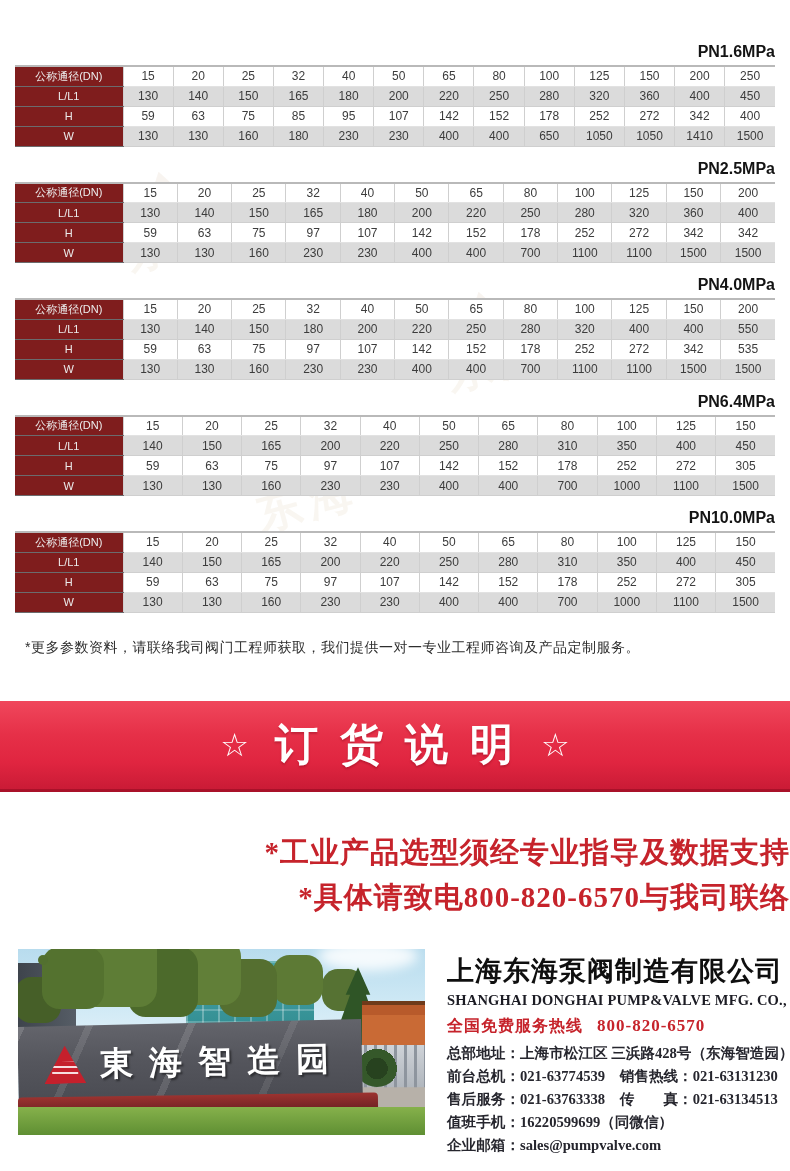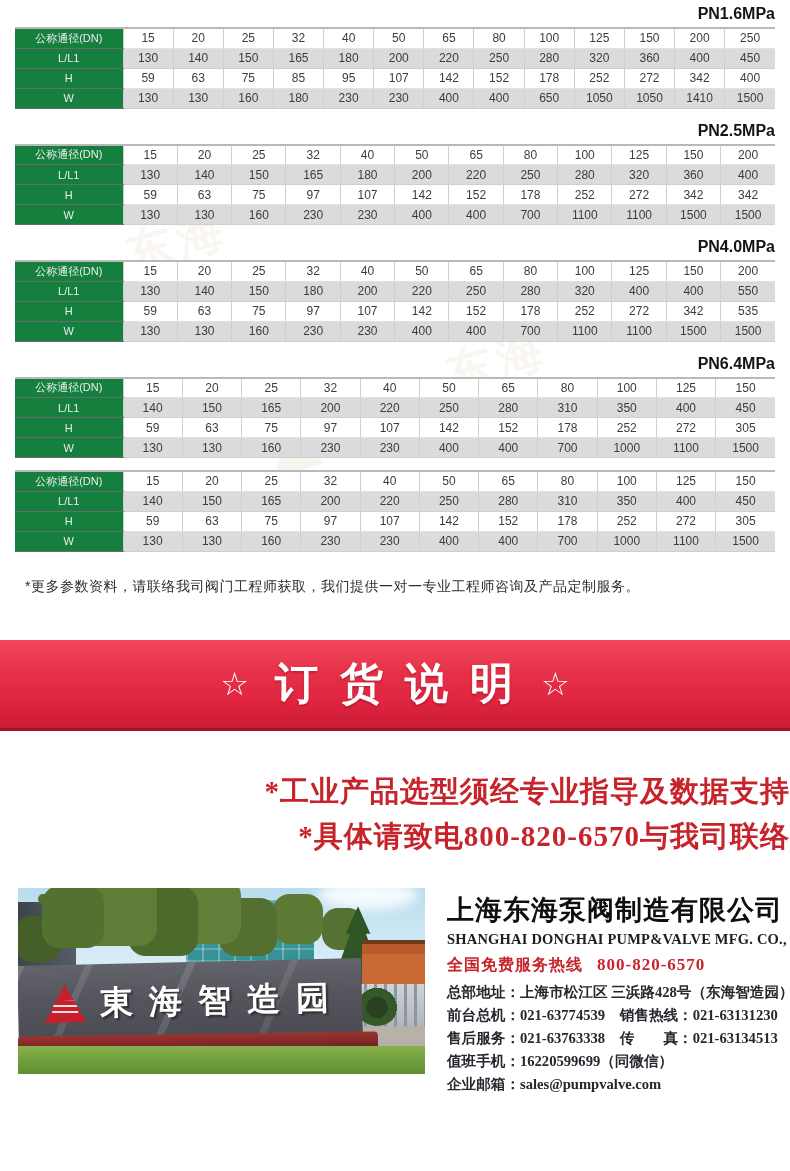--- a/index.html
+++ b/index.html
@@ -10,27 +10,27 @@
     position: relative; overflow: hidden;
   }
   
   .wm { position: absolute; pointer-events: none; transform: rotate(-15deg);
         color: rgba(190,150,105,0.09); font-weight: bold; font-size: 46px;
         letter-spacing: 6px; }
   .wm .tri { width: 52px; height: 40px; margin: 0 auto 2px;
         background: rgba(190,150,105,0.10);
         clip-path: polygon(50% 0, 100% 100%, 0 100%); }
   
-  .tables-wrap { position: relative; padding: 4px 15px 0 15px; z-index: 2; }
+  .tables-wrap { position: relative; padding: 4px 15px 0 15px; z-index: 2; margin-top: 38px; }
   .tbl-block { margin-bottom: 12px; }
   .tbl-title { text-align: right; font-weight: bold; font-size: 16px;
                color: #141414; height: 20px; line-height: 20px; margin-bottom: 3px; }
   table.spec { border-collapse: collapse; width: 760px; table-layout: fixed;
                border-top: 2px solid #b9b9b9; border-bottom: 1px solid #c9c9c9; }
-  table.spec th.lbl { width: 108px; background: #15803d; color: #ececec;
+  table.spec th.lbl { width: 108px; background: #7f1d1d; color: #ececec;
                font-weight: normal; font-size: 11px; text-align: center;
                border-bottom: 1px solid #6b6b6d; height: 20px; }
   table.spec td { text-align: center; font-size: 12px; color: #3c3c3c;
                height: 20px; padding: 0; background: #fff;
                border-left: 1px solid #cfcfcf; border-bottom: 1px solid #e2e2e2; }
   table.spec tr.shade td { background: #dbdbdb; border-bottom: 1px solid #cfcfcf; }
   
   .note { margin: 26px 0 0 25px; font-size: 14px; color: #2e2e2e; letter-spacing: .5px; }
   
   .banner { margin-top: 44px; height: 91px; width: 790px;
@@ -399,20 +399,21 @@
             <td>700</td>
             <td>1000</td>
             <td>1100</td>
             <td>1500</td>
           </tr>
         </tbody>
       </table>
   </div>
 
   <div class="tbl-block">
+    <div class="tbl-title">PN10.0MPa</div>
     <table class="spec">
         <tbody>
           <tr>
             <th class="lbl">公称通径(DN)</th>
             <td>15</td>
             <td>20</td>
             <td>25</td>
             <td>32</td>
             <td>40</td>
             <td>50</td>

